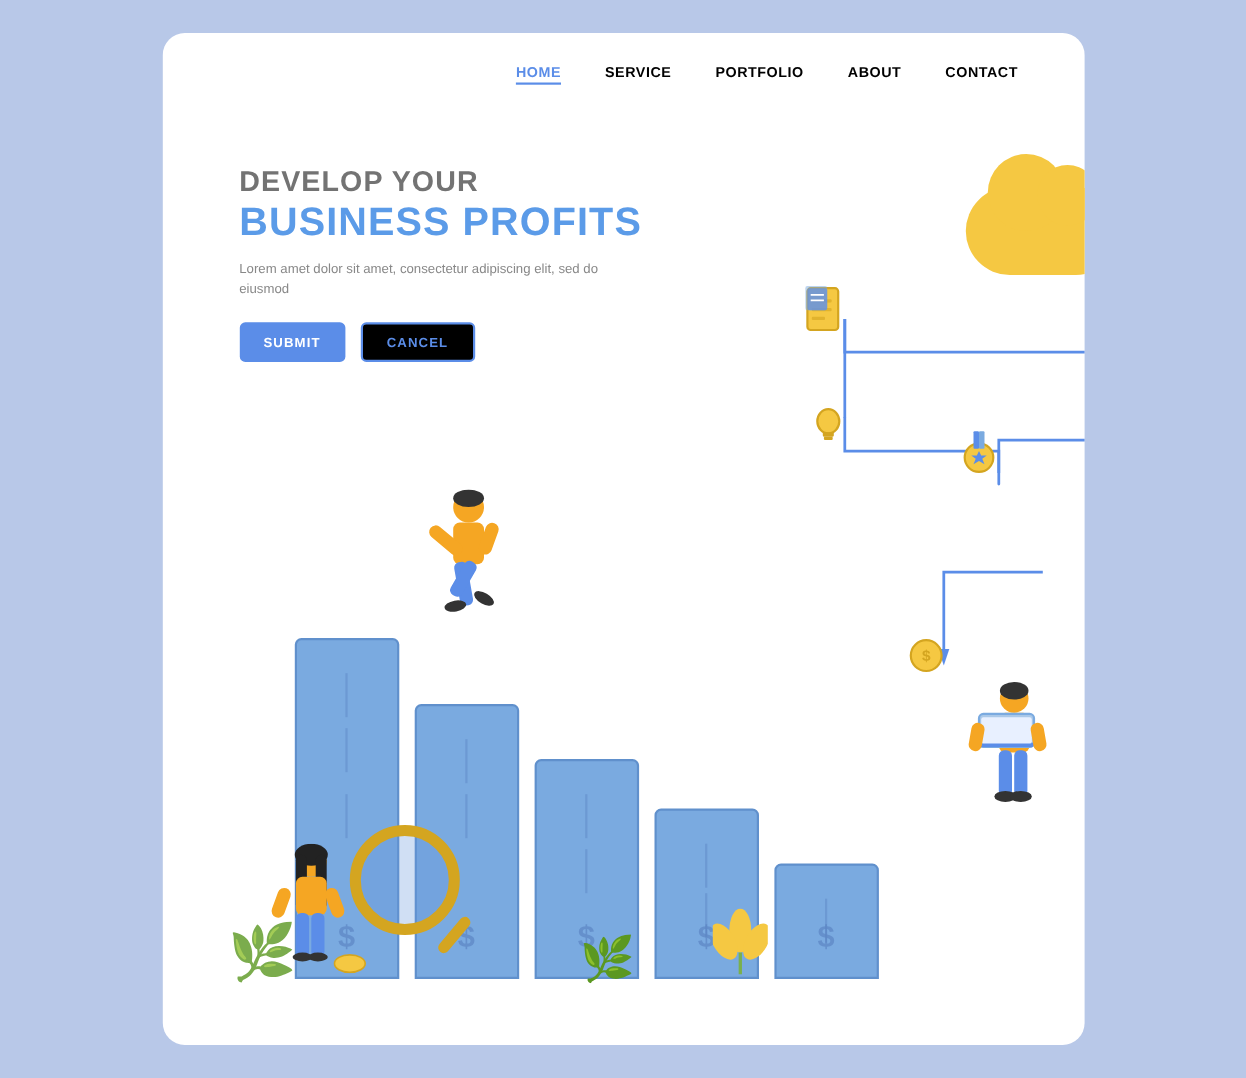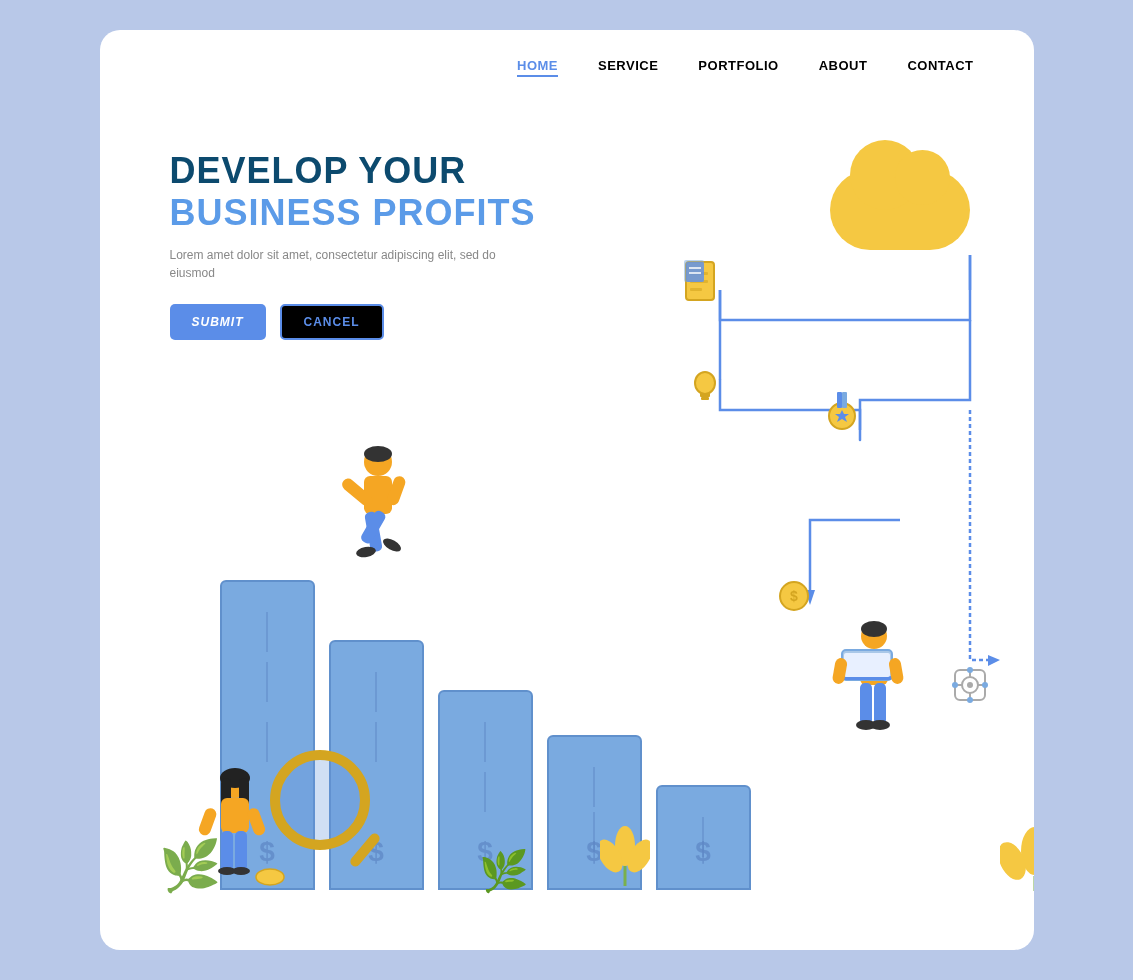--- a/index.html
+++ b/index.html
@@ -7,21 +7,21 @@
       width: 1133px;
       height: 980px;
       background: #b8c8e8;
       display: flex;
       align-items: center;
       justify-content: center;
       font-family: Arial, sans-serif;
       overflow: hidden;
     }
     .card {
-      width: 934px;
+      width: 838px;
       height: 920px;
       background: #fff;
       border-radius: 20px;
       position: relative;
       overflow: hidden;
     }
     
     .nav {
       display: flex;
       justify-content: flex-end;
@@ -41,23 +41,23 @@
       border-bottom: 2px solid #5b8de8;
       padding-bottom: 2px;
     }
     
     .heading-section {
       position: absolute;
       top: 120px;
       left: 70px;
     }
     .heading-line1 {
-      font-size: 36px;
+      font-size: 26px;
       font-weight: 900;
-      color: #0c4a6e;
+      color: #737373;
       text-transform: uppercase;
       letter-spacing: 1px;
     }
     .heading-line2 {
       font-size: 36px;
       font-weight: 900;
       color: #5b9be8;
       text-transform: uppercase;
       letter-spacing: 1px;
     }
@@ -77,21 +77,20 @@
       background: #5b8de8;
       color: #fff;
       border: none;
       padding: 9px 22px;
       border-radius: 5px;
       font-size: 12px;
       font-weight: 700;
       cursor: pointer;
       letter-spacing: 1px;
       text-transform: uppercase;
-      font-style: italic;
     }
     .btn-cancel {
       background: #000000;
       color: #5b8de8;
       border: 2px solid #5b8de8;
       padding: 9px 22px;
       border-radius: 5px;
       font-size: 12px;
       font-weight: 700;
       cursor: pointer;

